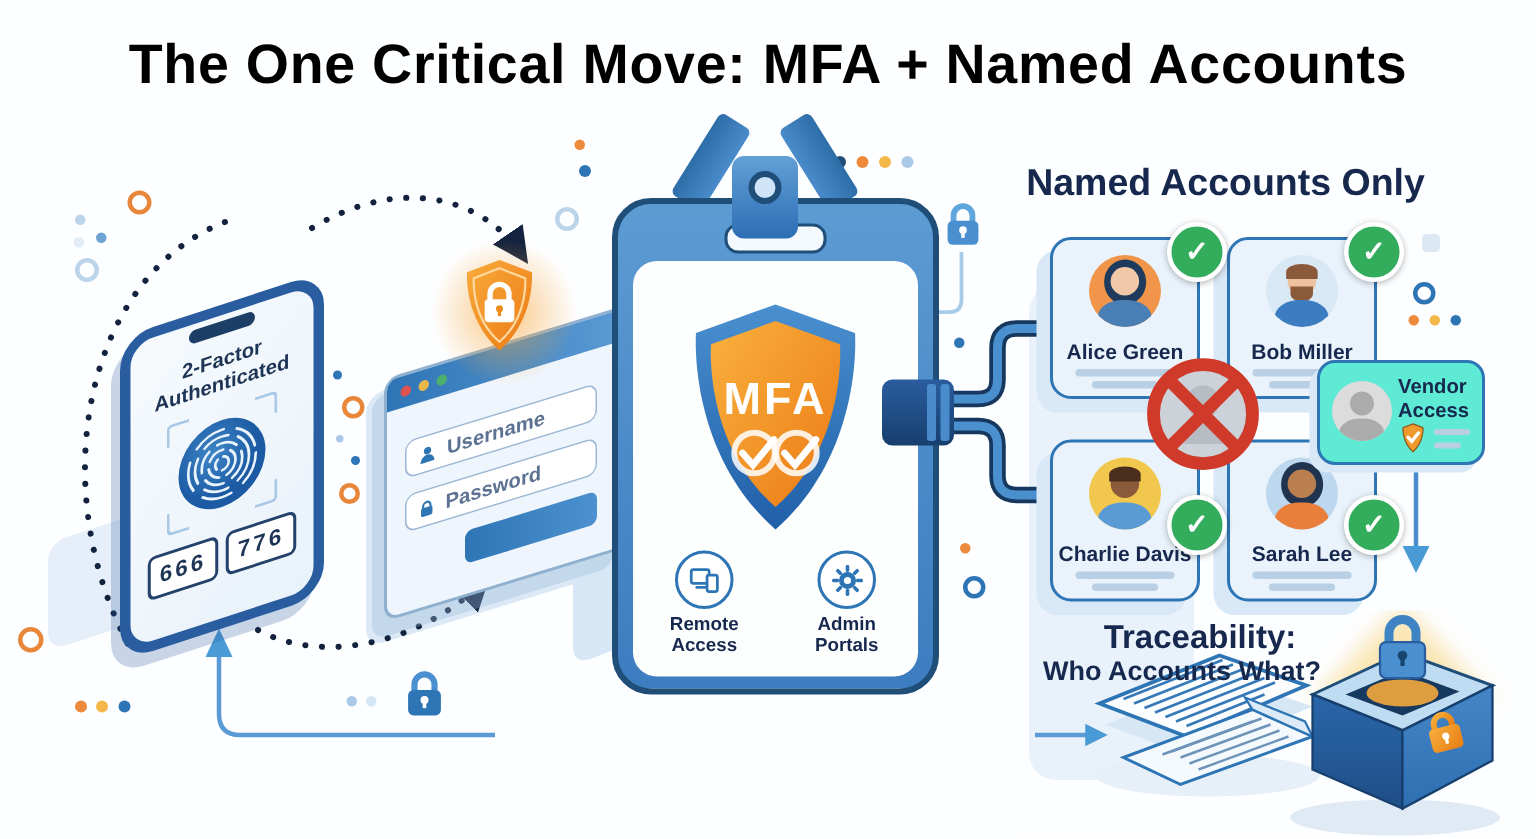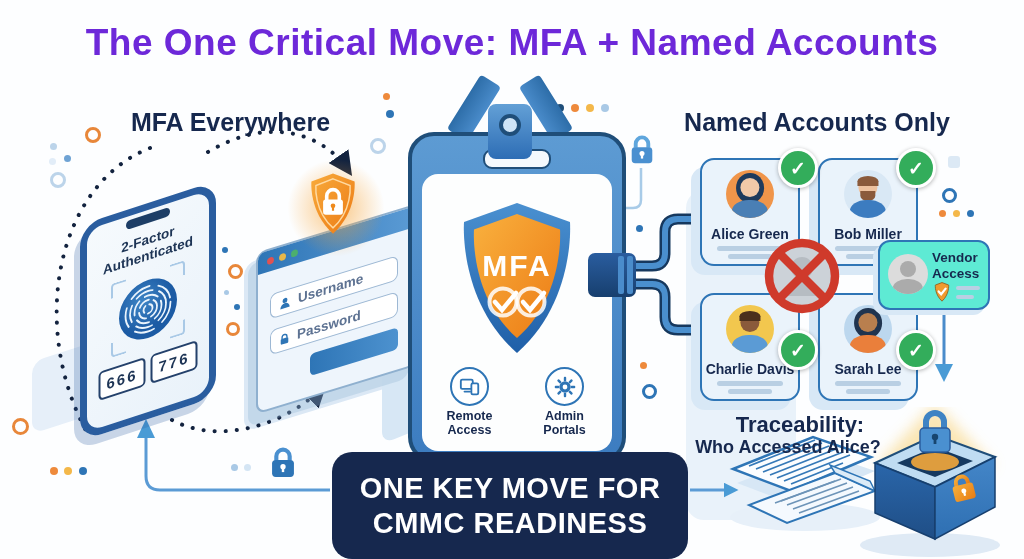--- a/index.html
+++ b/index.html
@@ -1,21 +1,21 @@
 <!DOCTYPE html>
 <html><head>
 <meta charset="utf-8">
 <style>
   html,body{margin:0;padding:0;background:#fff;}
   #canvas{position:relative;width:1024px;height:559px;background:#fdfeff;overflow:hidden;
           font-family:"Liberation Sans",sans-serif;}
   .abs{position:absolute;}
   
   .title{left:0;top:22px;width:1024px;text-align:center;font-size:37px;font-weight:800;
-         color:#6d28d9;letter-spacing:.5px;}
+         color:#000000;letter-spacing:.5px;}
   .sec-head{font-size:25px;font-weight:800;color:#16284e;text-align:center;}
   
   .dot{position:absolute;border-radius:50%;}
   .ring{position:absolute;border-radius:50%;background:transparent;}
   .sq{position:absolute;border-radius:3px;background:#dce9f5;}
   
   .backing{position:absolute;background:#e6eff9;border-radius:12px;}
   
   .phone{left:80px;top:203px;width:122px;height:202px;transform:skewY(-18deg);
          background:linear-gradient(135deg,#f6fafd,#e9f2fa);border:7px solid #2a5d9f;
@@ -172,21 +172,20 @@
       <path d="M 634 266 L 652 266 Q 665 266 665 253 L 665 232 Q 665 219 678 219 L 704 219" fill="none" stroke="#16385e" stroke-width="11"></path>
       <path d="M 634 266 L 652 266 Q 665 266 665 253 L 665 232 Q 665 219 678 219 L 704 219" fill="none" stroke="#4a8fce" stroke-width="6"></path>
     </g>
     <g>
       <path d="M 634 284 L 652 284 Q 665 284 665 297 L 665 317 Q 665 330 678 330 L 704 330" fill="none" stroke="#16385e" stroke-width="11"></path>
       <path d="M 634 284 L 652 284 Q 665 284 665 297 L 665 317 Q 665 330 678 330 L 704 330" fill="none" stroke="#4a8fce" stroke-width="6"></path>
     </g>
   </svg>
 
   <div class="abs title">The One Critical Move: MFA + Named Accounts</div>
-  <div class="abs sec-head" style="left:118px;top:108px;width:225px;">MFA Everywhere</div>
   <div class="abs sec-head" style="left:672px;top:108px;width:290px;">Named Accounts Only</div>
 
   <div class="abs phone" style="z-index:3;">
     <div class="phone-notch"></div>
     <div class="phone-label">
       <div>2-Factor</div>
       <div>Authenticated</div>
     </div>
     <div class="fp-wrap">
       <span class="fp-corner fp-c1"></span>
@@ -406,21 +405,21 @@
       <path d="M18 34 l9 10 l16 -20" fill="none" stroke="#fff" stroke-width="8" stroke-linecap="round"></path>
     </svg>
     <span class="vendor-line" style="left:76px;top:44px;width:24px;"></span>
     <span class="vendor-line" style="left:76px;top:53px;width:18px;"></span>
   </div>
 
   <div class="abs trace" style="left:700px;top:412px;width:200px;font-size:22px;">
     <span>Traceability:</span>
   </div>
   <div class="abs trace" style="left:678px;top:437px;width:220px;font-size:18px;">
-    <span>Who Accessed Alice?</span>
+    <span>Who Accounts What?</span>
   </div>
 
   <svg class="abs" width="300" height="152" viewBox="0 0 300 152" style="left:725px;top:407px;z-index:4;">
     <defs>
       <linearGradient id="vL" x1="0" y1="0" x2="0" y2="1">
           <stop offset="0%" stop-color="#2a66aa"></stop>
           <stop offset="100%" stop-color="#1f4e86"></stop>
         </linearGradient>
       <linearGradient id="vR" x1="0" y1="0" x2="0" y2="1">
           <stop offset="0%" stop-color="#4486c8"></stop>
@@ -482,24 +481,20 @@
 
       <g transform="translate(192,2)">
         <path d="M9 20 V13 a9 9 0 0 1 18 0 V20" fill="none" stroke="#3e83c4" stroke-width="6"></path>
         <rect x="3" y="19" width="30" height="24" rx="4" fill="#4a90d0" stroke="#2a5d9f" stroke-width="1.5"></rect>
         <circle cx="18" cy="28" r="3.2" fill="#17456f"></circle>
           <rect x="16.6" y="28" width="2.8" height="7" fill="#17456f"></rect>
       </g>
     </g>
   </svg>
 
-  <div class="abs banner">
-    <span>ONE KEY MOVE FOR</span>
-    <span>CMMC READINESS</span>
-  </div>
 
   <svg class="abs lockbox" width="30" height="34" viewBox="0 0 24 28" style="left:268px;top:446px;">
     <path d="M6.5 12 V8.5 a5.5 5.5 0 0 1 11 0 V12" fill="none" stroke="#4a90d0" stroke-width="3.4"></path>
     <rect x="3" y="11.5" width="18" height="14" rx="3" fill="#2e75b6"></rect>
     <circle cx="12" cy="17" r="2.2" fill="#fff"></circle>
       <rect x="11" y="17" width="2" height="4.5" fill="#fff"></rect>
   </svg>
 
 </div>
 

